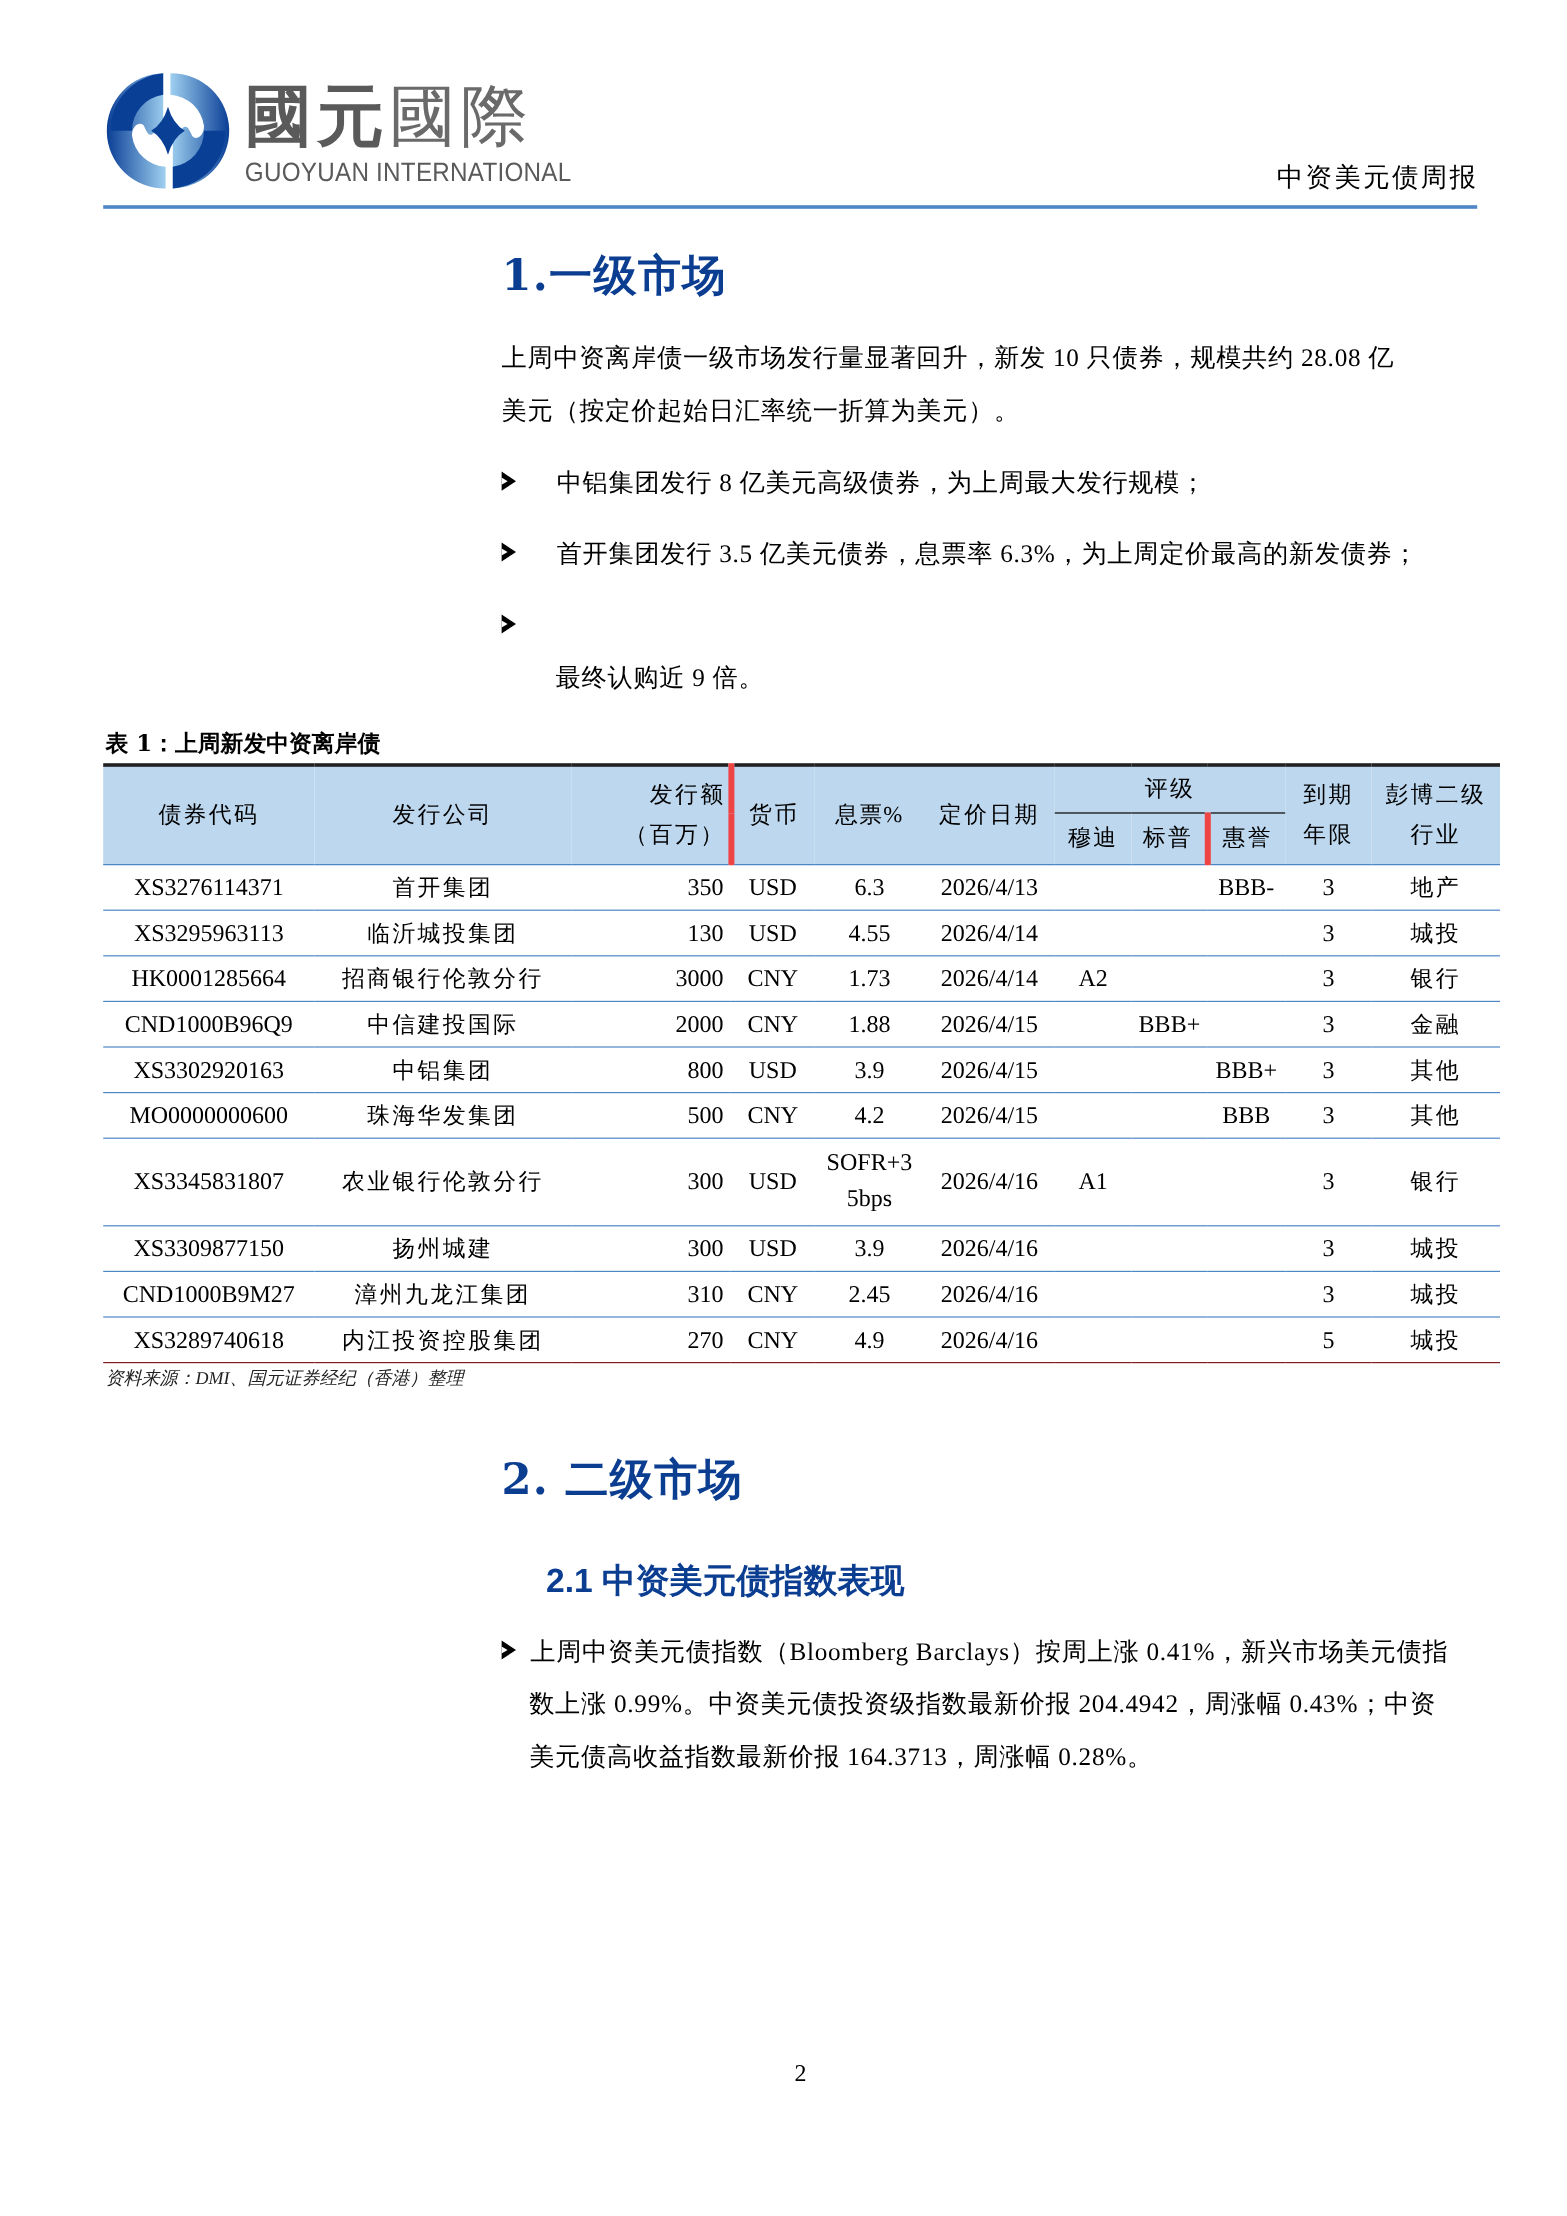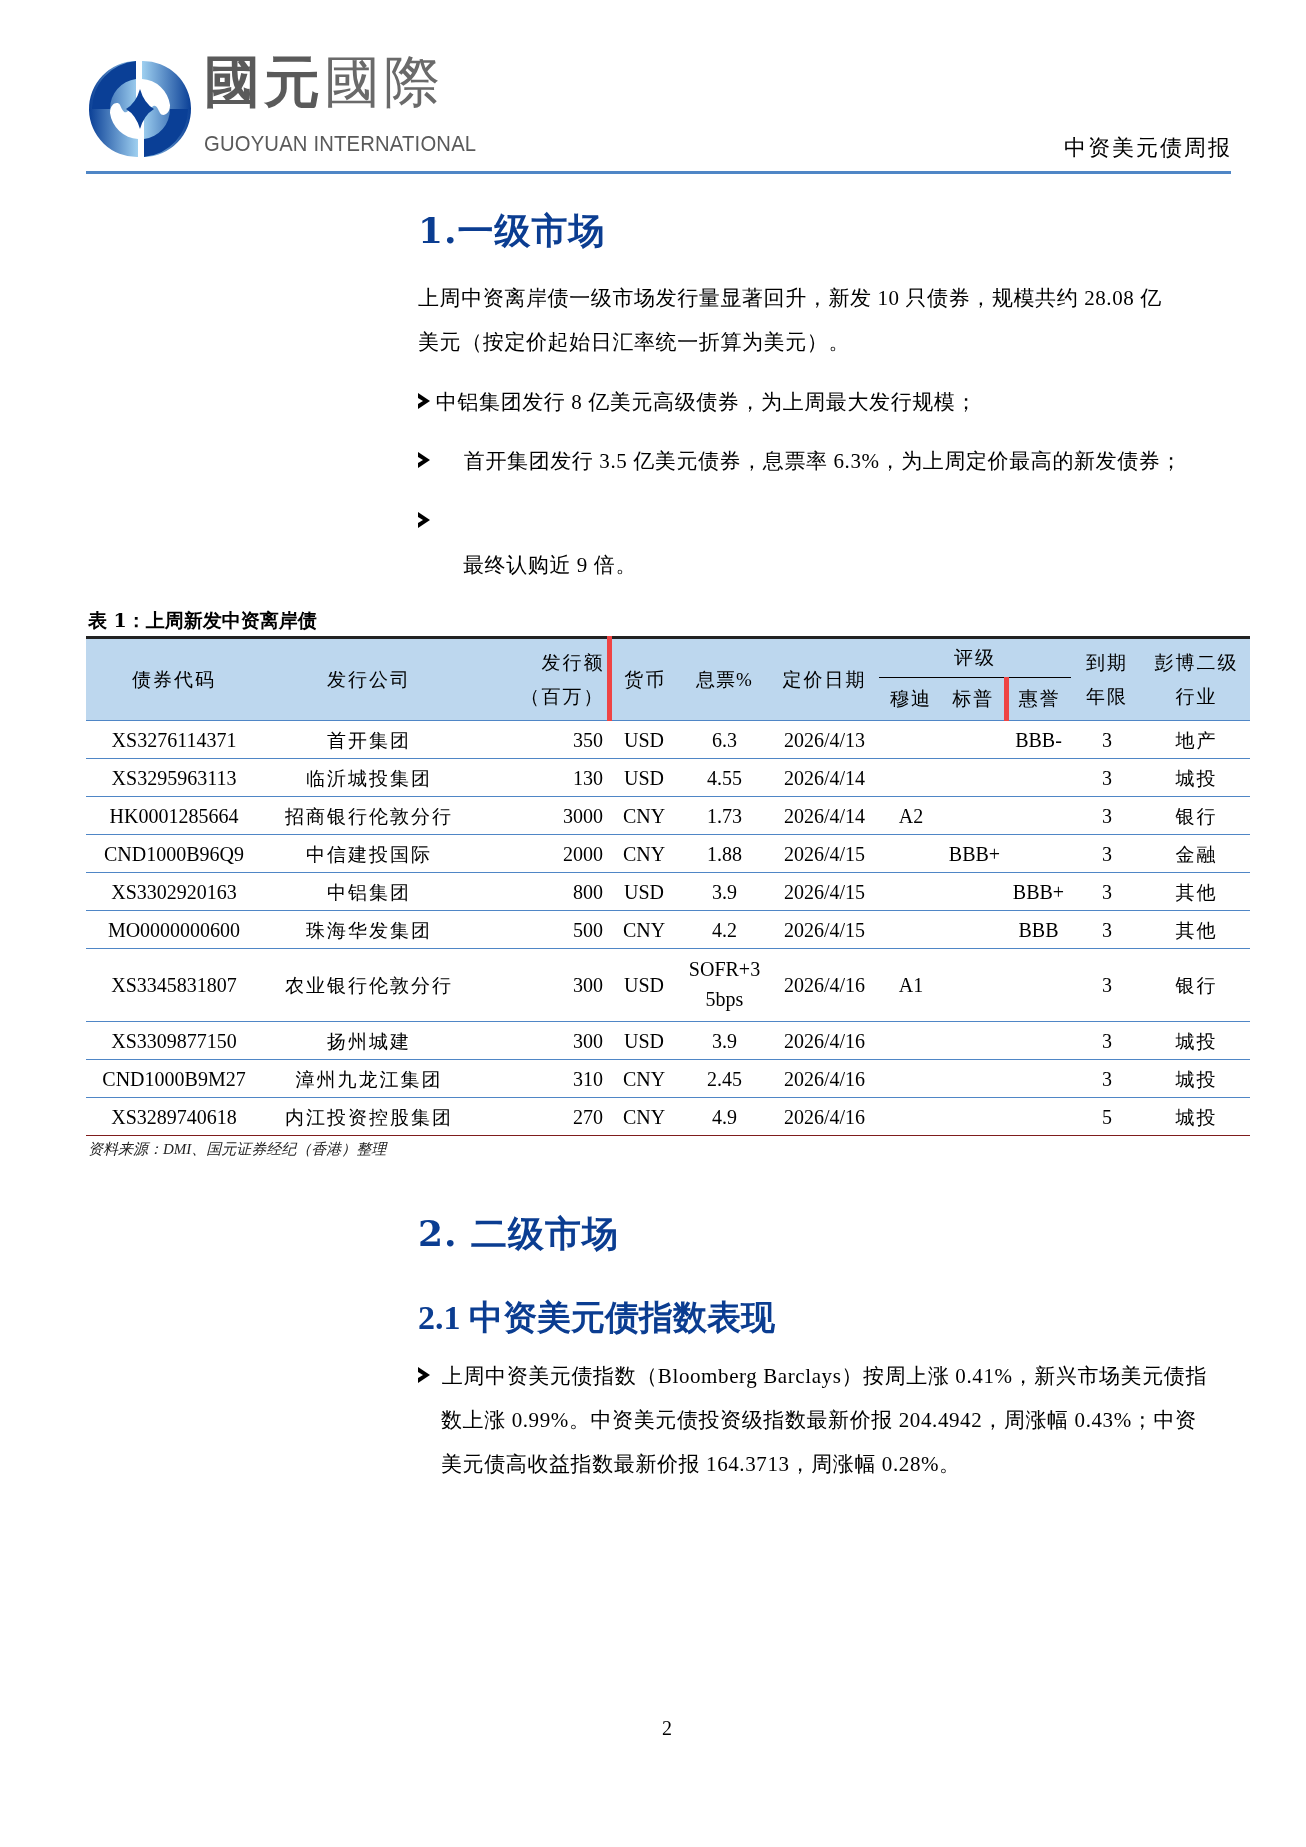--- a/index.html
+++ b/index.html
@@ -2,31 +2,31 @@
 <html><head>
 <meta charset="utf-8">
 <style>
   html, body { margin: 0; padding: 0; background: #ffffff; }
   body { width: 1306px; height: 1847px; position: relative; overflow: hidden;
          font-family: "Liberation Serif", "DejaVu Serif", serif; color: #000; }
   .abs { position: absolute; }
 
   
   #logo { left: 88px; top: 57px; width: 104px; height: 104px; }
-  #brand-cn { left: 204px; top: 52px; font-family: "DejaVu Sans", sans-serif;
+  #brand-cn { left: 204px; top: 68px; font-family: "DejaVu Sans", sans-serif;
               font-size: 56px; color: #5a5a5a; letter-spacing: 4px; line-height: 60px; white-space: nowrap; }
   #brand-cn .light { font-weight: 300; color: #6a6a6a; }
   #brand-en { left: 204px; top: 131px; font-family: "Liberation Sans", sans-serif;
               font-size: 22px; color: #5a5a5a; letter-spacing: 0.2px; line-height: 26px; white-space: nowrap; transform: scaleX(0.92); transform-origin: left; }
   #report-title { right: 74px; top: 134px; font-size: 22px; letter-spacing: 2px; line-height: 28px; }
   #header-rule { left: 86px; top: 171px; width: 1145px; height: 3px; background: #4f86c6; }
 
   
   .h1 { font-family: "DejaVu Serif", serif; font-weight: bold; color: #0b3d91; font-size: 36px; line-height: 44px; white-space: nowrap; letter-spacing: 1px; }
-  .h2 { font-family: Liberation Serif, serif; font-weight: bold; color: #0b3d91; font-size: 34px; line-height: 32px; white-space: nowrap; }
+  .h2 { font-family: Liberation Sans, sans-serif; font-weight: bold; color: #0b3d91; font-size: 28px; line-height: 32px; white-space: nowrap; margin-left: 37px; }
 
   .para { font-size: 21px; line-height: 44px; letter-spacing: 0.6px; }
   .bullet { font-size: 21px; line-height: 44px; letter-spacing: 0.6px; }
   .arrow { display: inline-block; width: 0; height: 0; border-top: 8px solid transparent; border-bottom: 8px solid transparent; border-left: 12px solid #000; position: relative; }
   .arrow::after { content: ""; position: absolute; left: -12px; top: -3px; border-top: 3px solid transparent; border-bottom: 3px solid transparent; border-left: 5px solid #fff; }
 
   
   #table-caption { left: 88px; top: 607px; font-family: "DejaVu Serif", serif; font-weight: bold; font-size: 19px; line-height: 26px; }
   #bond-table { left: 86px; top: 636px; width: 1164px; border-collapse: collapse; font-size: 20px; }
   #bond-table th { background: #bdd7ee; font-weight: normal; font-size: 19px; letter-spacing: 2px; padding: 0; line-height: 34px; }
@@ -73,21 +73,21 @@
 <div id="brand-en" class="abs">GUOYUAN INTERNATIONAL</div>
 <div id="report-title" class="abs">中资美元债周报</div>
 <div id="header-rule" class="abs"></div>
 
 <div class="abs h1" style="left:418px; top:208px;">1.一级市场</div>
 <div class="abs para" style="left:418px; top:276px;">上周中资离岸债一级市场发行量显著回升，新发 10 只债券，规模共约 28.08 亿</div>
 <div class="abs para" style="left:418px; top:320px;">美元（按定价起始日汇率统一折算为美元）。</div>
 
 <div class="abs bullet" style="left:418px; top:380px;">
   <span class="arrow"></span>
-  <span style="">中铝集团发行 8 亿美元高级债券，为上周最大发行规模；</span>
+  <span style="margin-left:28px">中铝集团发行 8 亿美元高级债券，为上周最大发行规模；</span>
 </div>
 <div class="abs bullet" style="left:418px; top:439px;">
   <span class="arrow"></span>
   <span style="margin-left:28px">首开集团发行 3.5 亿美元债券，息票率 6.3%，为上周定价最高的新发债券；</span>
 </div>
 <div class="abs bullet" style="left:418px; top:499px;">
   <span class="arrow"></span>
 </div>
 <div class="abs bullet" style="left:463px; top:543px;">最终认购近 9 倍。</div>
 

